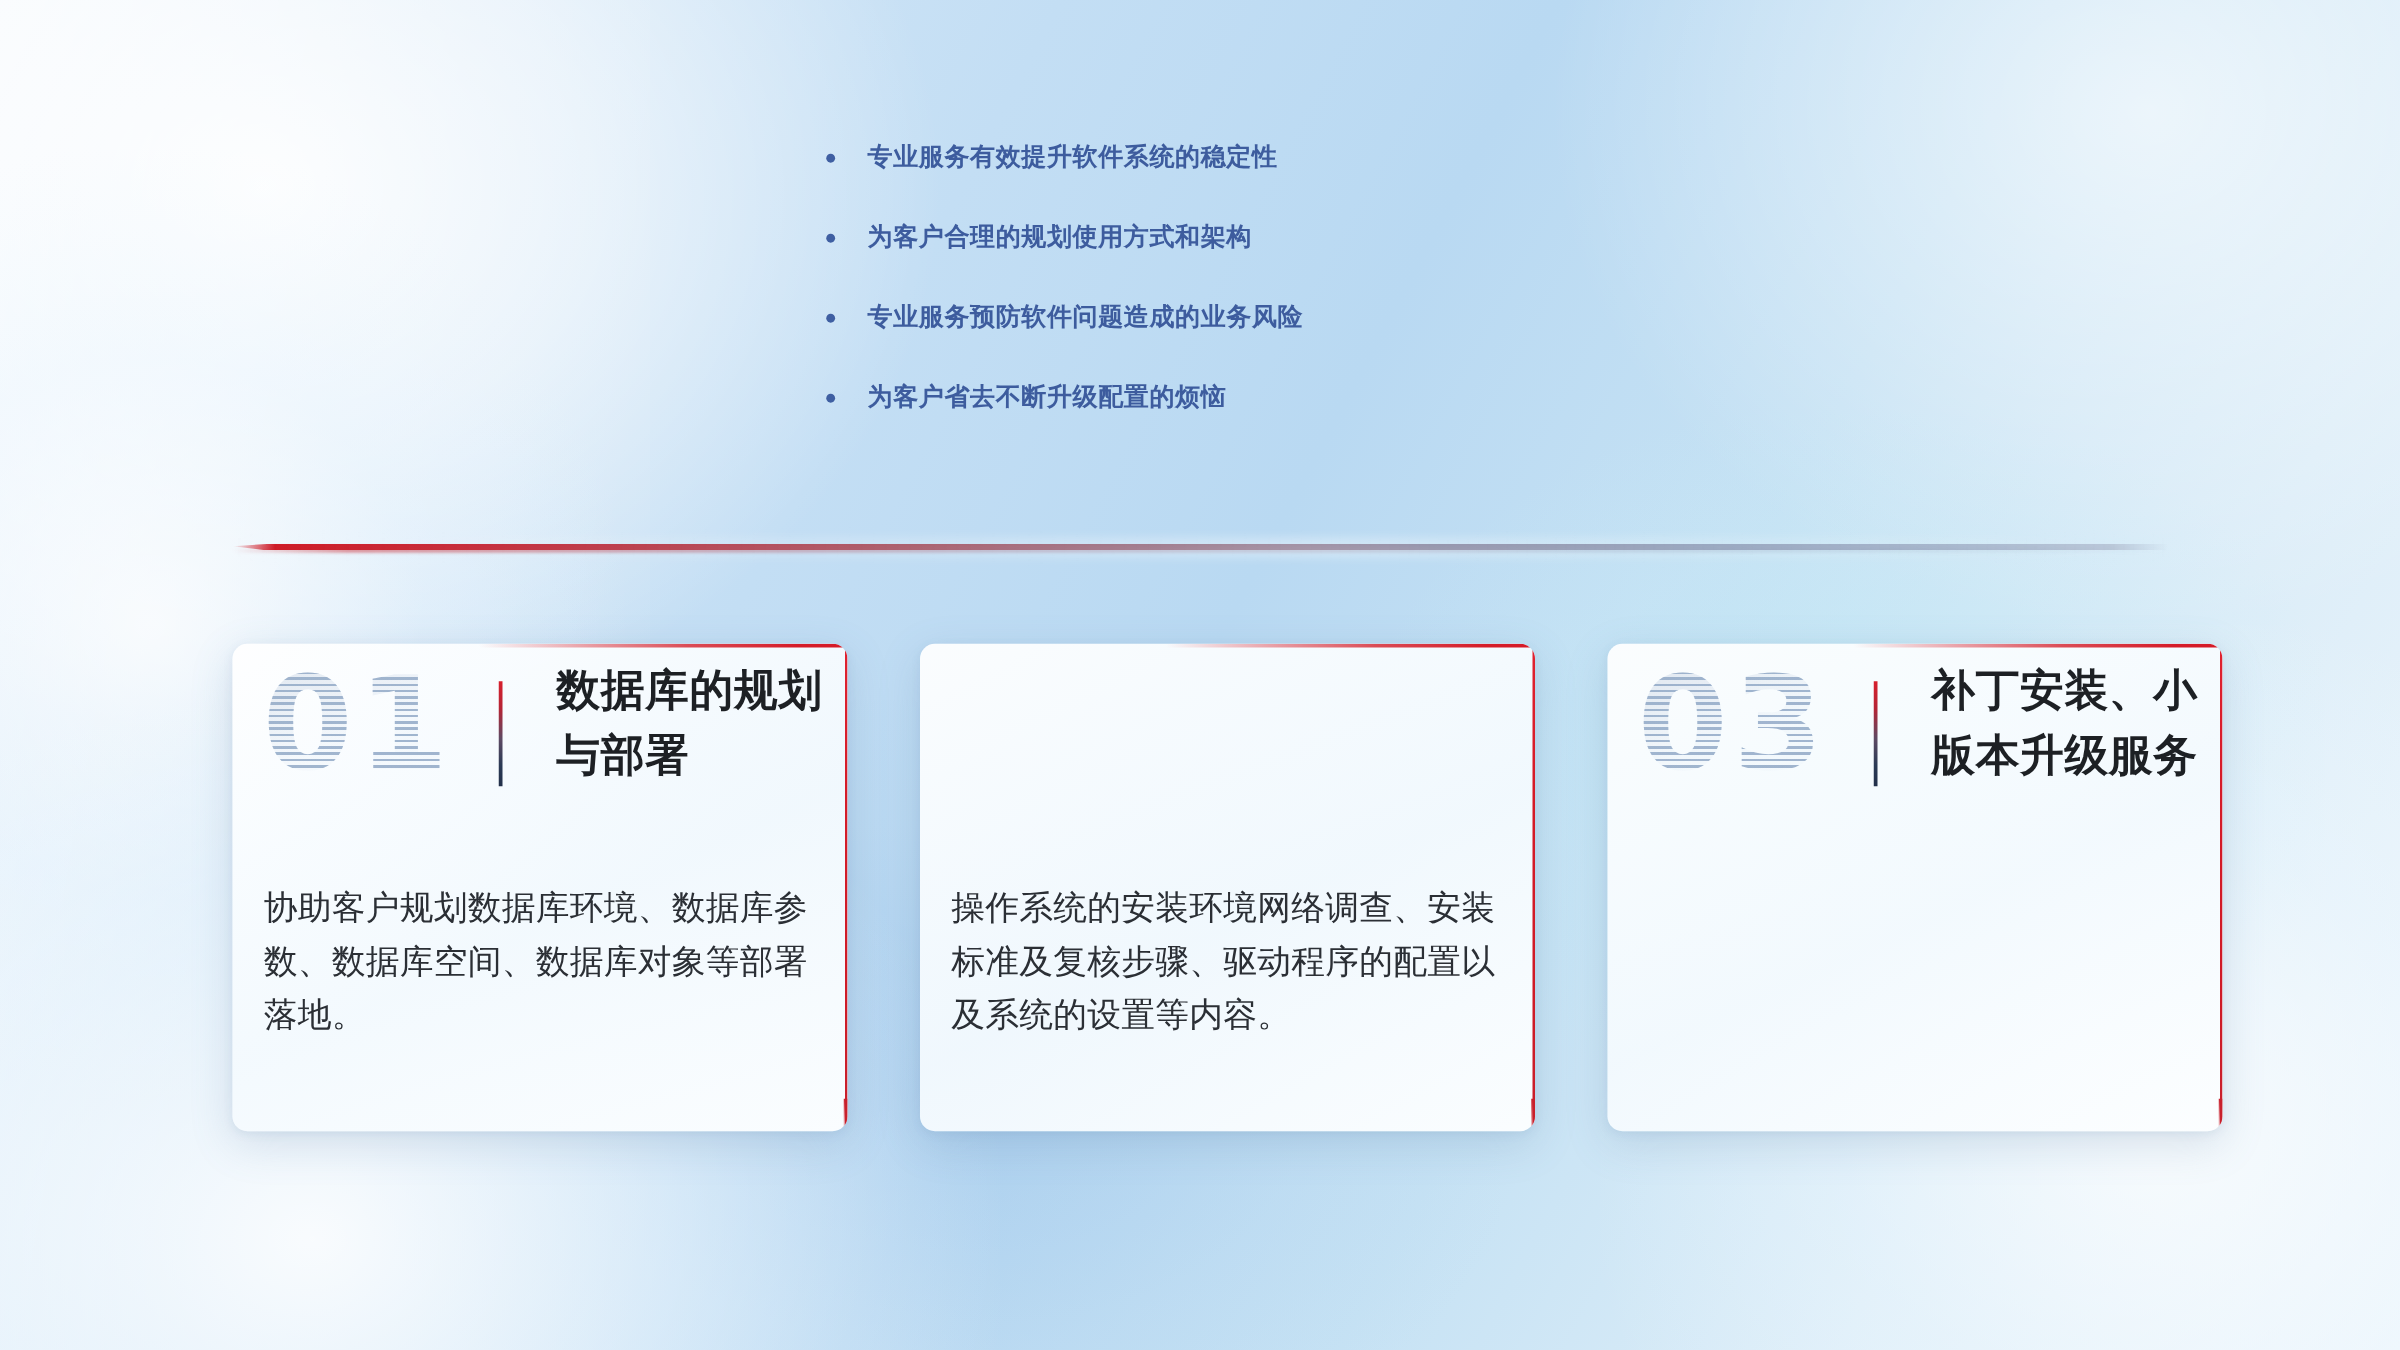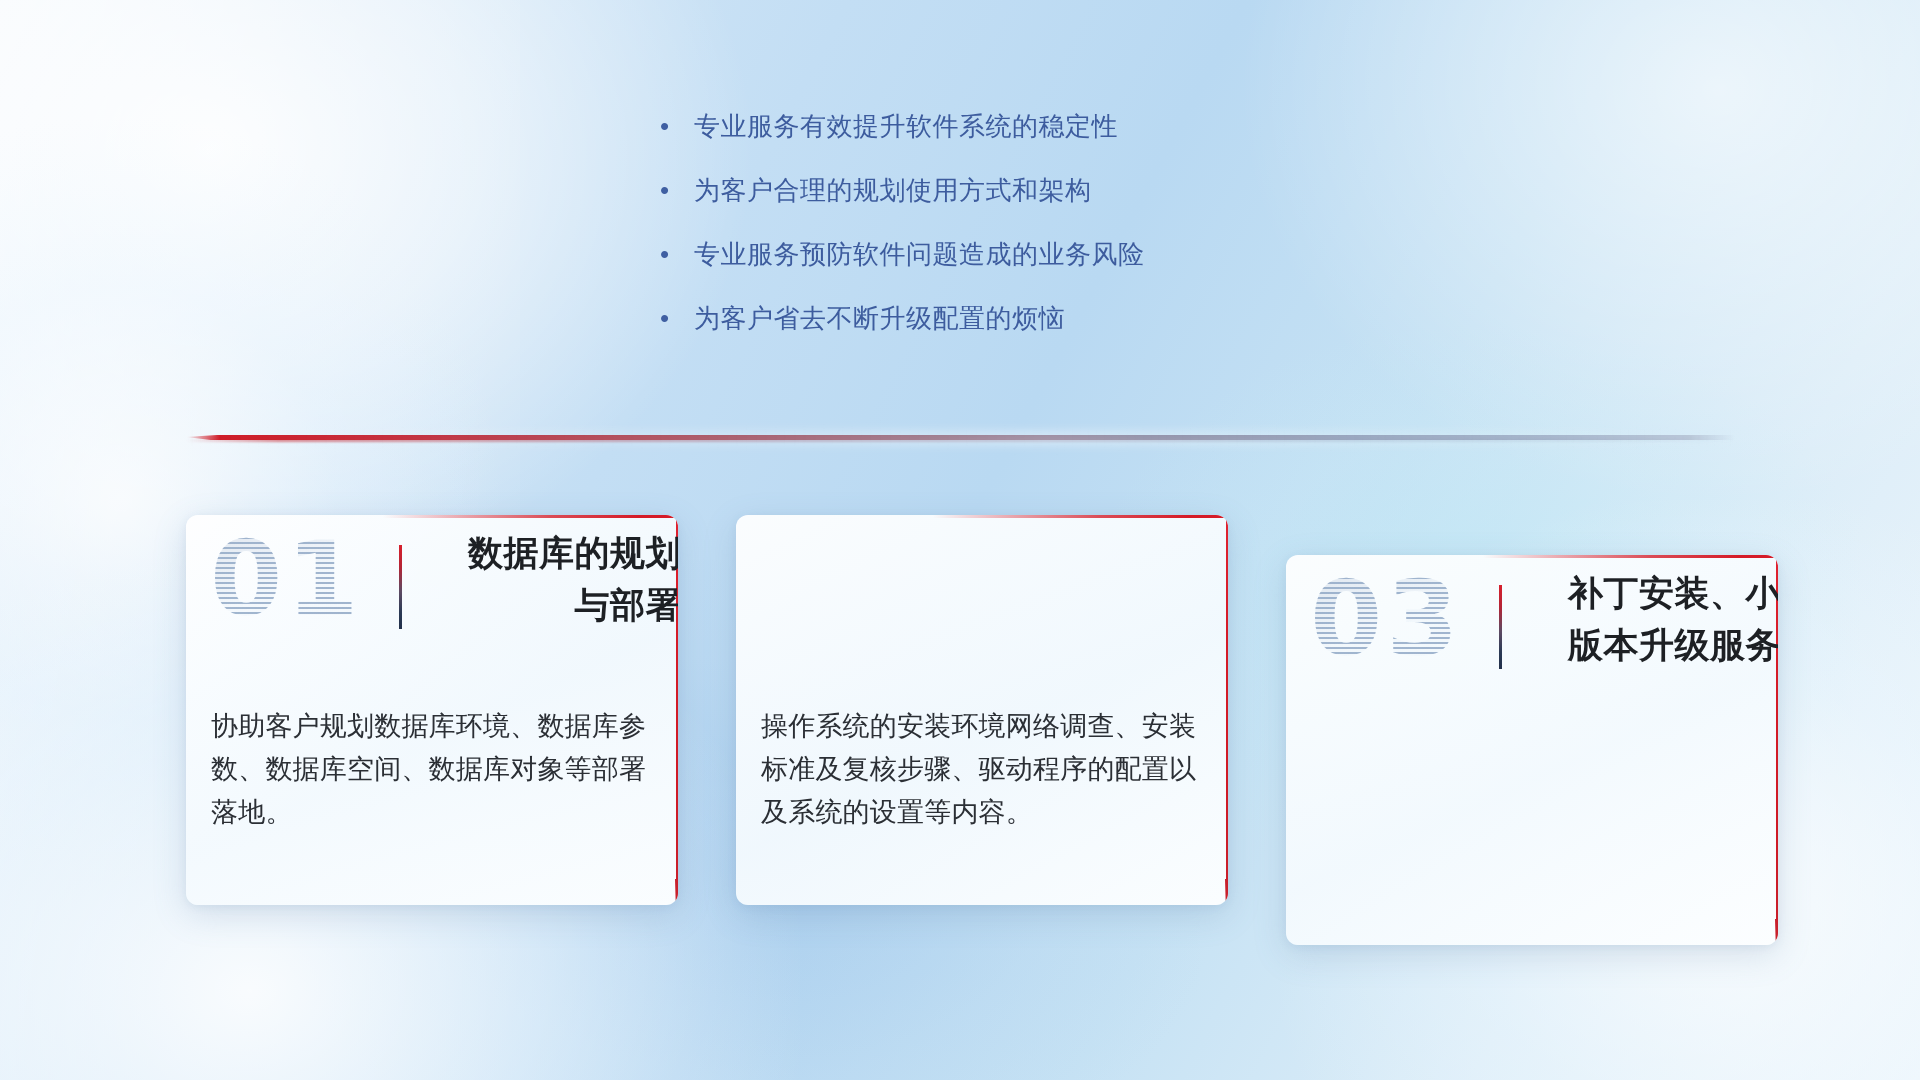--- a/index.html
+++ b/index.html
@@ -61,22 +61,22 @@
   }
   .bullet-row{
     display:flex; align-items:flex-start;
     height:64px;
   }
   .bullet-dot{
     width:34px; flex:0 0 34px;
     color:#3f5fa2; font-size:26px; line-height:44px; text-align:left;
   }
   .bullet-text{
-    font-size:26px; line-height:44px; color:#3d5c9e;
-    letter-spacing:.5px; white-space:nowrap; font-weight:400;text-align:center;
+    font-size:20px; line-height:44px; color:#3d5c9e;
+    letter-spacing:.5px; white-space:nowrap; font-weight:700;text-align:center;
   }
 
   
   .divider{
     position:absolute; left:186px; top:430px; width:1549px; height:16px;
   }
   .divider .line{
     position:absolute; left:0; top:5px; width:100%; height:5px;
     background:linear-gradient(90deg,
       rgba(214,28,38,0) 0%, #cf1a26 2.2%, #c21f2e 13%,
@@ -104,41 +104,41 @@
     position:absolute; top:0; width:492px; height:390px;
     border-radius:12px;
     background:linear-gradient(155deg,
       rgba(255,255,255,.93) 0%, rgba(250,253,255,.93) 26%,
       rgba(244,250,254,.94) 55%, rgba(252,254,255,.97) 100%);
     box-shadow:0 10px 34px rgba(90,125,165,.20), 0 2px 8px rgba(90,125,165,.10);
     overflow:hidden;
   }
   .card.c1{ left:186px; }
   .card.c2{ left:736px; }
-  .card.c3{ left:1286px;margin-top:40px; }
+  .card.c3{ left:1286px; }
 
   
   .card .accent-right{
     position:absolute; right:0; top:0; width:2.5px; height:100%;
     background:linear-gradient(180deg, #e02230 0%, #d51b28 30%, #cf1a26 70%, #c8202c 100%);
   }
   .card .accent-top{
     position:absolute; right:0; top:0; height:2.5px; width:100%;
     background:linear-gradient(90deg,
       rgba(207,26,38,0) 0%, rgba(207,26,38,0) 40%,
       rgba(214,40,52,.45) 58%, rgba(212,32,44,.8) 74%, #d51b28 92%, #d51b28 100%);
   }
   .card .accent-corner{
     position:absolute; right:0; bottom:0; width:3px; height:26px;
     background:linear-gradient(180deg,#c8202c 0%, rgba(200,32,44,.25) 100%);
   }
 
   
   .card-head{
-    position:absolute; left:0; top:0; width:100%; height:176px;text-align:right;
+    position:absolute; left:0; top:0; width:100%; height:176px;
   }
   .bignum{
     position:absolute; left:24px; top:12px;
     font-size:104px; font-weight:700; line-height:1;
     letter-spacing:4px;
     color:#9fb5cf;
     background:repeating-linear-gradient(
       180deg,
       rgba(120,148,184,.95) 0px, rgba(120,148,184,.95) 2px,
       rgba(255,255,255,0) 2px, rgba(255,255,255,0) 5px);

